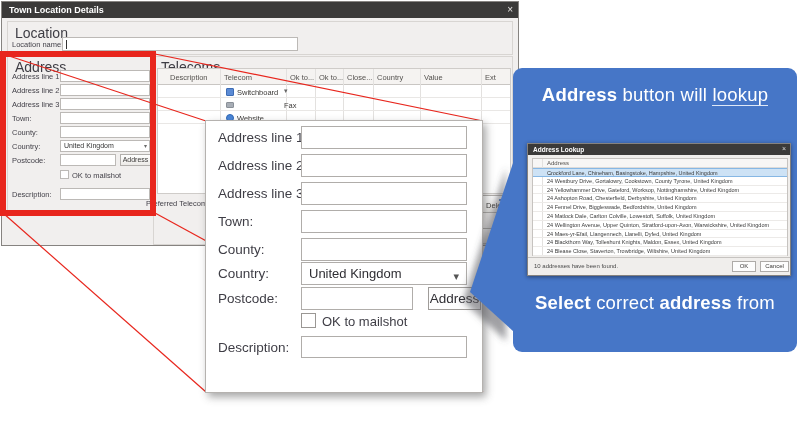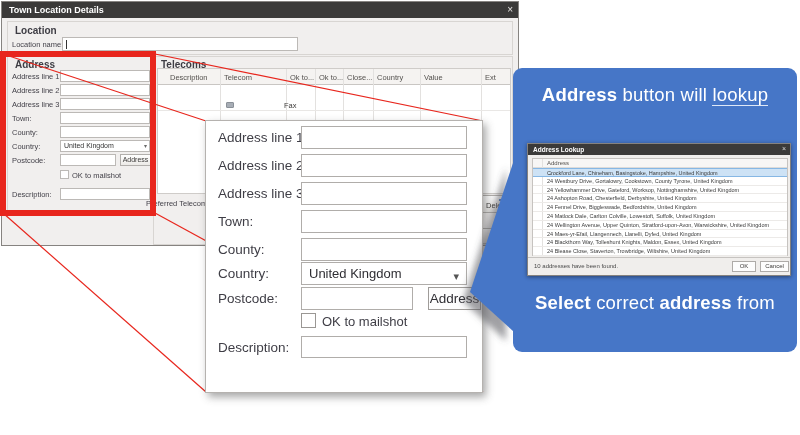--- a/index.html
+++ b/index.html
@@ -10,21 +10,21 @@
   }
   .abs { position:absolute; }
 
   
   #dlg { left:1px; top:1px; width:518px; height:245px;
          background:#f1efee; border:1px solid #868380; }
   #dlg-title { left:0; top:0; width:100%; height:16px; background:#3b3a39;
                color:#fff; font-size:9px; font-weight:bold; line-height:16px; padding-left:7px; }
   #dlg-close { right:5px; top:0; color:#e8e6e4; font-size:10px; line-height:15px; cursor:default; }
   .group { border:1px solid #d8d5d2; }
-  .ghead { font-size:10px; font-weight:bold; color:#3e3d44; }
+  .ghead { font-size:14px; font-weight:normal; color:#3e3d44; }
   .lbl   { font-size:7.5px; color:#44424a; white-space:nowrap; }
   .inp   { background:#fff; border:1px solid #bcb9b6; }
   .sel-s { background:#fff; border:1px solid #bcb9b6; font-size:7px; color:#333;
            line-height:10px; padding-left:3px; }
   .car-s { position:absolute; right:2px; top:0px; font-size:6px; color:#6a6a6a; }
   .btn-s { background:linear-gradient(#fefefe,#eceae7); border:1px solid #b2afac;
            font-size:7px; color:#3c3a38; text-align:center; }
   .caret-bar { width:1px; height:9px; background:#333; }
 
   
@@ -148,23 +148,32 @@
         <span class="gh-cell" style="left:327px;">Ext</span>
       </div>
       <div class="vline" style="left:62px;"></div>
       <div class="vline" style="left:128px;"></div>
       <div class="vline" style="left:157px;"></div>
       <div class="vline" style="left:185px;"></div>
       <div class="vline" style="left:215px;"></div>
       <div class="vline" style="left:262px;"></div>
       <div class="vline" style="left:323px;"></div>
 
+      <div class="grow" style="top:16px;">
+        <span class="tico ico-sw" style="left:68px;"></span>
+        <span class="tname" style="left:79px;">Switchboard</span>
+        <span class="abs" style="left:126px;top:2px;font-size:7px;color:#666;">▾</span>
+      </div>
       <div class="grow" style="top:29px;">
         <span class="tico ico-fax" style="left:68px;"></span>
         <span class="tname" style="left:86px;margin-left:40px;">Fax</span>
+      </div>
+      <div class="grow" style="top:42px;">
+        <span class="tico ico-web" style="left:68px;"></span>
+        <span class="tname" style="left:79px;">Website</span>
       </div>
     </div>
 
     <span class="abs lbl" style="left:144px;top:197px;">Preferred Telecom</span>
 
     <div class="abs btn-s" style="left:461px;top:193px;width:58px;height:18px;">
       <span class="abs ico-trash" style="left:8px;top:5px;"></span>
       <span class="abs" style="left:22px;top:5px;font-size:7.5px;">Delete</span>
     </div>
     <div class="abs btn-s" style="left:475px;top:226px;width:45px;height:16px;line-height:14px;">Save</div>

